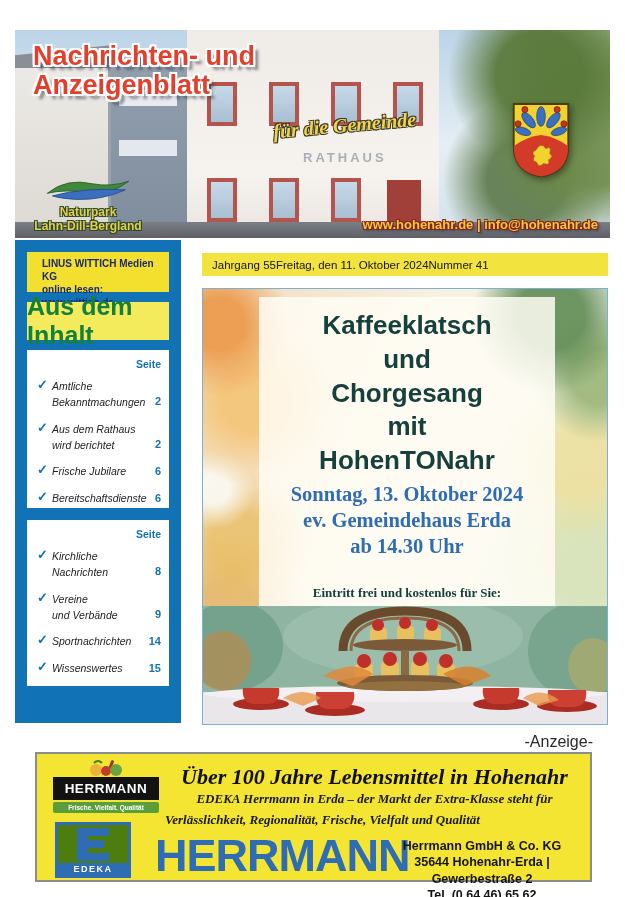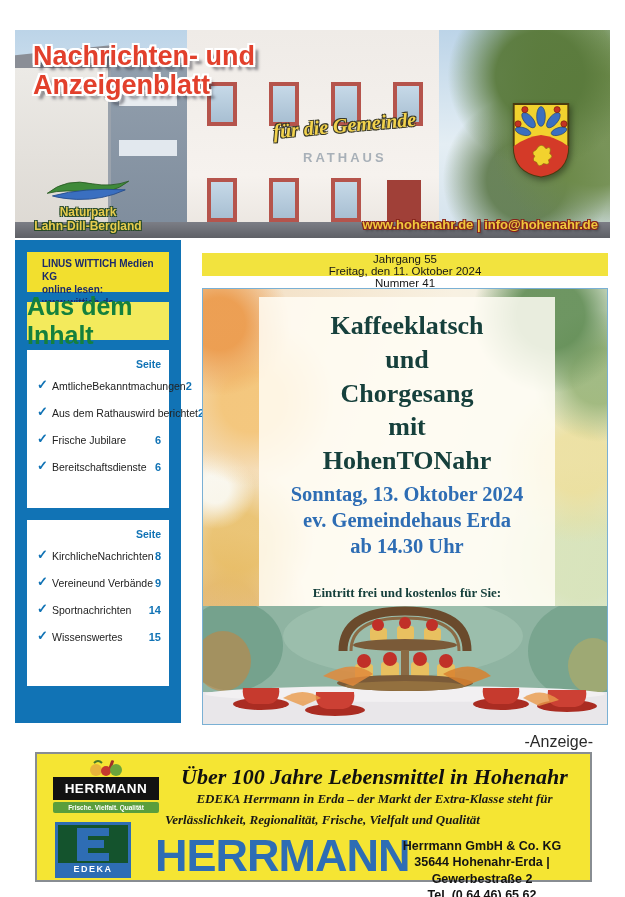--- a/index.html
+++ b/index.html
@@ -50,58 +50,58 @@
   .pub-box { position:absolute; left:12px; top:12px; width:142px; height:40px; background:#f2df2e;
     color:#1b2a6b; font-size:10px; font-weight:bold; line-height:1.3; padding:5px 0 0 15px; }
   .contents-box { position:absolute; left:12px; top:62px; width:142px; height:38px; background:#f3ea5c;
     color:#15803d; font-size:25px; font-weight:bold; display:flex; align-items:center; justify-content:center; }
   .toc-box { position:absolute; left:12px; width:142px; background:#fff; padding:8px 8px 8px 10px; }
   .toc-box-1 { top:110px; height:158px; }
   .toc-box-2 { top:280px; height:166px; }
   .seite { text-align:right; color:#1173b5; font-size:10.5px; font-weight:bold; margin-bottom:8px; }
   .toc-item { display:grid; grid-template-columns:15px 1fr auto; margin-bottom:10px; white-space:nowrap; }
   .check { color:#1173b5; font-size:13px; font-weight:bold; align-self:start; line-height:1.1; }
-  .toc-lines { display:flex; font-size:10.5px; color:#222; line-height:1.55; }
+  .toc-lines { display:flex; flex-direction:column; font-size:10.5px; color:#222; line-height:1.55;font-style:italic; }
   .toc-lines .l2:empty { display:none; }
   .toc-page { align-self:end; color:#1173b5; font-size:11px; font-weight:bold; line-height:1.55; }
 
   
   .issue-bar { position:absolute; left:202px; top:253px; width:406px; height:23px; background:#f2e33e;
-    display:flex; justify-content:flex-start; align-items:center; padding:0 10px; font-size:11.5px; color:#161616;flex-direction:column; }
+    display:flex; justify-content:flex-start; align-items:center; padding:0 10px; font-size:11.5px; color:#161616; }
 
   .main-ad { position:absolute; left:202px; top:288px; width:406px; height:437px; border:1px solid #7ab0d4;
     background:
       radial-gradient(circle at 86% 6%, rgba(96,140,84,.9) 0 34px, rgba(96,140,84,0) 78px),
       radial-gradient(circle at 98% 20%, rgba(150,178,116,.85) 0 28px, rgba(150,178,116,0) 66px),
       radial-gradient(circle at 93% 40%, rgba(238,222,150,.8) 0 30px, rgba(238,222,150,0) 80px),
       radial-gradient(circle at 4% 8%, rgba(236,156,78,.95) 0 26px, rgba(236,156,78,0) 72px),
       radial-gradient(circle at 12% 26%, rgba(244,196,118,.9) 0 30px, rgba(244,196,118,0) 84px),
       radial-gradient(circle at 3% 46%, rgba(250,250,244,.9) 0 14px, rgba(250,250,244,0) 40px),
       radial-gradient(circle at 9% 58%, rgba(232,188,96,.8) 0 28px, rgba(232,188,96,0) 74px),
       radial-gradient(circle at 6% 74%, rgba(222,170,88,.7) 0 30px, rgba(222,170,88,0) 80px),
       radial-gradient(circle at 94% 62%, rgba(214,226,180,.8) 0 40px, rgba(214,226,180,0) 96px),
       linear-gradient(110deg, #f2dcbe, #f8f1e2 45%, #eaf0e2 72%, #dde8dd); }
   .ad-panel { position:absolute; left:56px; top:8px; width:296px; height:350px;
     background:rgba(255,253,244,.85); text-align:center; padding-top:12px; }
-  .ad-title { font-family:Liberation Serif, serif; font-weight:bold; font-size:26px; line-height:1.3; color:#16403c; }
+  .ad-title { font-family:Liberation Sans, sans-serif; font-weight:bold; font-size:26px; line-height:1.3; color:#16403c; }
   .ad-date { font-family:"Liberation Serif", serif; font-weight:bold; font-size:20.5px; line-height:1.27;
     color:#2e6db4; margin-top:3px; white-space:nowrap; }
   .ad-info { font-family:"Liberation Serif", serif; font-weight:bold; font-size:13px; line-height:1.55;
     color:#16403c; margin-top:24px; }
   .cake-svg { position:absolute; left:0; bottom:0; width:404px; height:118px; }
 
   .anzeige { position:absolute; right:32px; top:733px; font-size:16px; color:#2a2a2a; }
 
   
   .bottom-ad { position:absolute; left:35px; top:752px; width:557px; height:130px; background:#f5e533; border:2px solid #888d92; }
   .hlogo { position:absolute; left:16px; top:5px; width:106px; text-align:center; }
   .fruit-svg { width:44px; height:18px; display:block; margin:0 auto; }
   .hlogo-box { background:#121212; color:#fff; font-size:13.5px; font-weight:bold; letter-spacing:.5px; padding:4px 2px; }
   .hlogo-strip { background:#5a9e3c; color:#fff; font-size:6.5px; font-weight:bold; padding:2px 0; margin-top:2px; border-radius:2px; }
-  .edeka-box { position:absolute; left:18px; top:68px; width:76px; height:56px; background:#14532d; border:3px solid #2e6db4; }
+  .edeka-box { position:absolute; left:18px; top:68px; width:76px; height:56px; background:#4d7c0f; border:3px solid #2e6db4; }
   .e-glyph { position:relative; width:32px; height:33px; margin:3px auto 0; }
   .e-glyph::before { content:""; position:absolute; left:0; top:0; width:11px; height:100%; background:#2e6db4; }
   .e-glyph i { position:absolute; left:0; width:100%; height:8px; background:#2e6db4; display:block; }
   .e-glyph i:nth-child(1){ top:0; } .e-glyph i:nth-child(2){ top:12px; width:84%; } .e-glyph i:nth-child(3){ bottom:0; }
   .edeka-strip { position:absolute; bottom:0; left:0; right:0; background:#2e6db4; color:#fff; font-size:9px;
     font-weight:bold; letter-spacing:1.5px; text-align:center; padding:1px 0; }
   .bheadline { position:absolute; left:128px; right:6px; top:10px; text-align:center;
     font-family:"Liberation Serif", serif; font-style:italic; font-weight:bold; font-size:22px; color:#101010; }
   .bsub1 { position:absolute; left:128px; right:6px; top:37px; text-align:center;
     font-family:"Liberation Serif", serif; font-style:italic; font-weight:bold; font-size:13px; color:#181818; }

